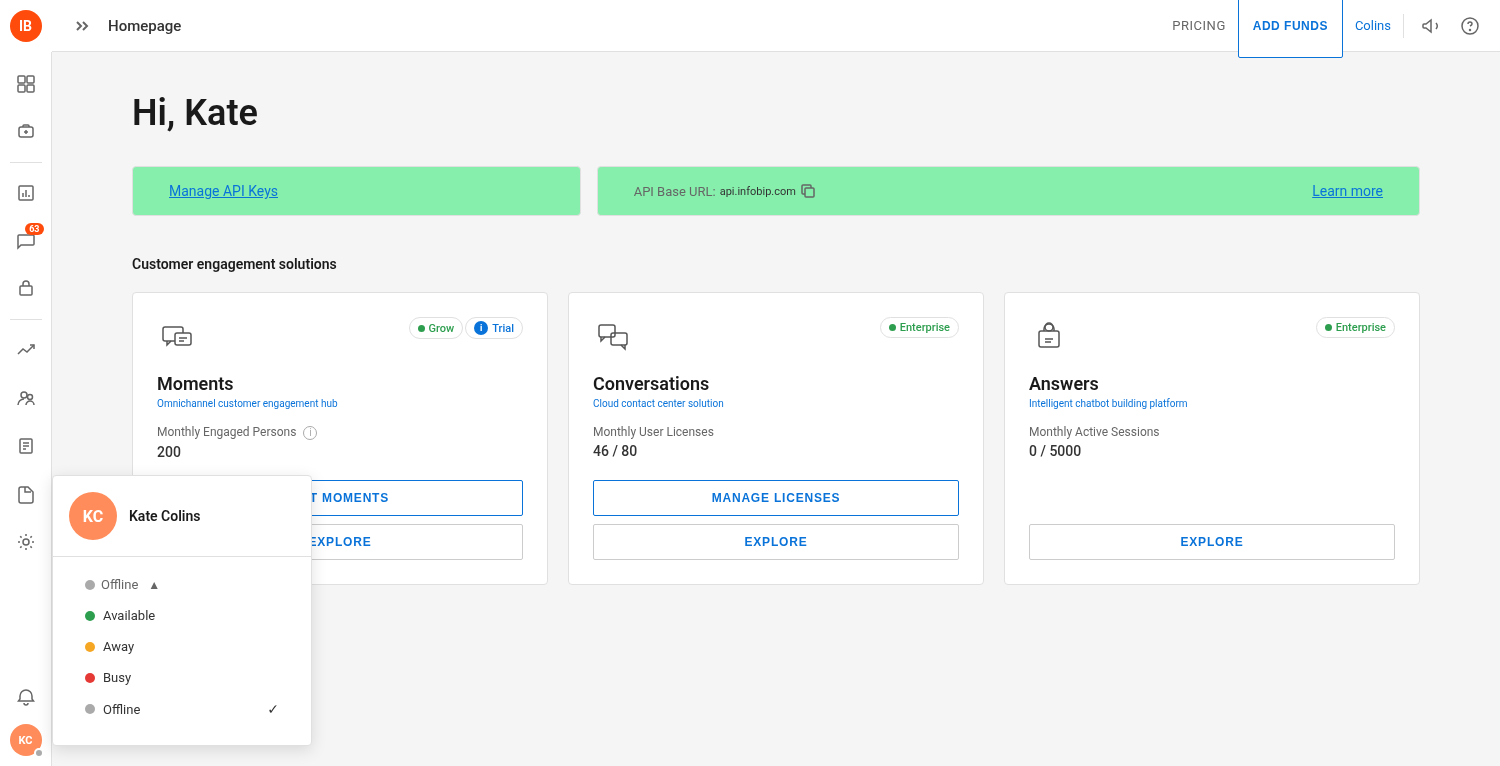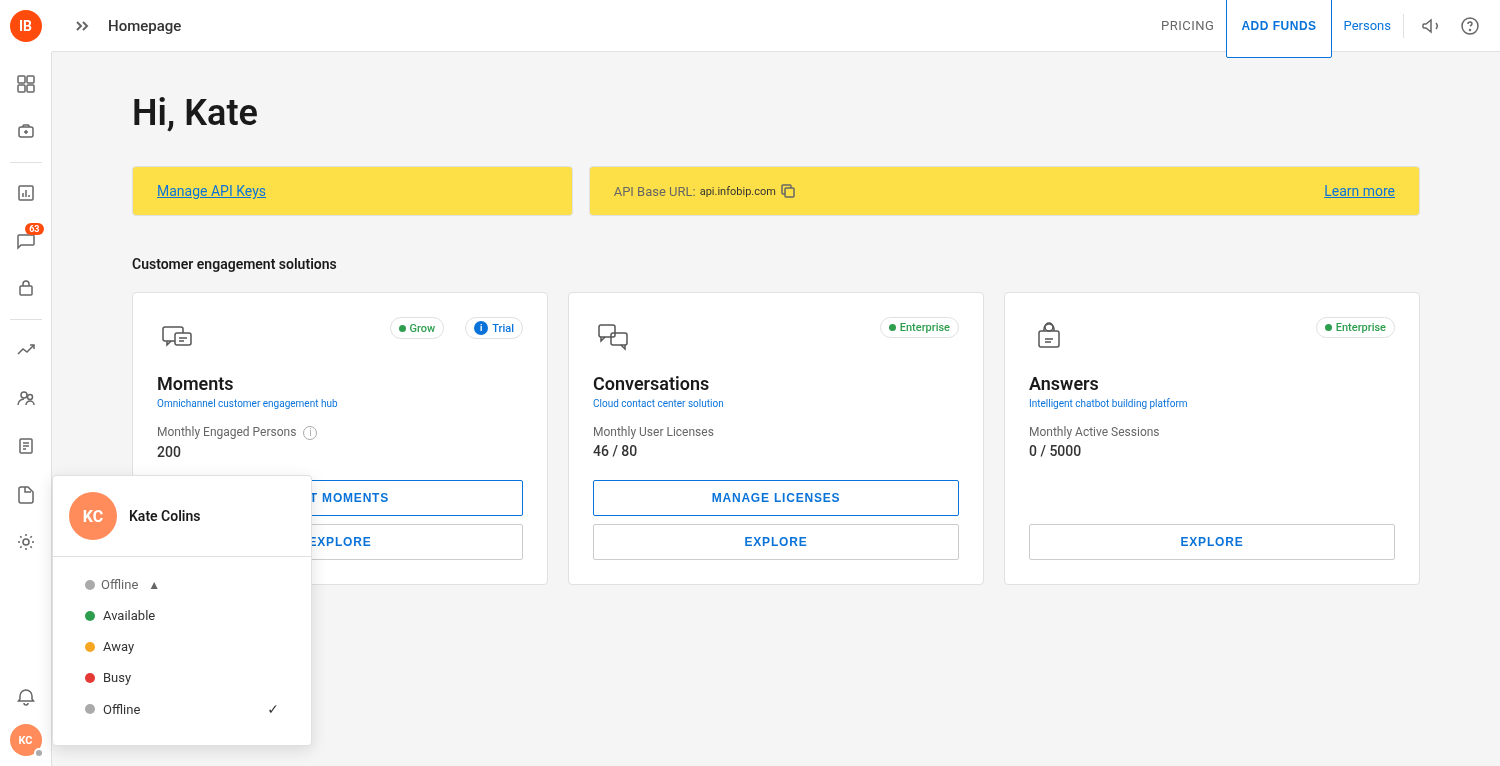--- a/index.html
+++ b/index.html
@@ -198,24 +198,24 @@
       margin-bottom: 32px;
     }
 
     
     .api-bar {
       display: flex;
       gap: 16px;
       margin-bottom: 40px;
     }
     .api-card {
-      background: #fde047;
+      background: #86efac;
       border: 1px solid #e0e0e0;
       border-radius: 4px;
-      padding: 16px 24px;
+      padding: 16px 36px;
       display: flex;
       align-items: center;
     }
     .manage-api-link {
       color: #0a73d9;
       font-size: 14px;
       cursor: pointer;
       text-decoration: underline;
     }
     .api-base-label {
@@ -274,21 +274,21 @@
     .card-icon {
       width: 40px;
       height: 40px;
       display: flex;
       align-items: center;
       justify-content: center;
       color: #555;
     }
     .card-badges {
       display: flex;
-      gap: 21px;
+      gap: 2px;
     }
     .badge-pill {
       display: flex;
       align-items: center;
       gap: 4px;
       border: 1px solid #e0e0e0;
       border-radius: 12px;
       padding: 3px 8px;
       font-size: 11px;
       font-weight: 500;
@@ -572,21 +572,21 @@
     <div class="topnav-expand">
       <svg width="18" height="18" viewBox="0 0 18 18" fill="none" stroke="#666" stroke-width="2">
         <polyline points="4,5 8,9 4,13"></polyline>
         <polyline points="10,5 14,9 10,13"></polyline>
       </svg>
     </div>
     <span class="topnav-title">Homepage</span>
     <div class="topnav-right">
       <span class="topnav-pricing">PRICING</span>
       <button class="topnav-add-funds">ADD FUNDS</button>
-      <span class="topnav-balance">Persons</span>
+      <span class="topnav-balance">Colins</span>
       <div class="topnav-divider"></div>
       <div class="topnav-icon-btn">
         <svg width="18" height="18" viewBox="0 0 18 18" fill="none" stroke="currentColor" stroke-width="1.5">
           <path d="M3 7h2l5-4v12l-5-4H3a1 1 0 01-1-1V8a1 1 0 011-1z"></path>
           <path d="M15 6c.8 1 1.3 2 1.3 3s-.5 2-1.3 3"></path>
         </svg>
       </div>
       <div class="topnav-icon-btn">
         <svg width="18" height="18" viewBox="0 0 18 18" fill="none" stroke="currentColor" stroke-width="1.5">
           <circle cx="9" cy="9" r="8"></circle>

